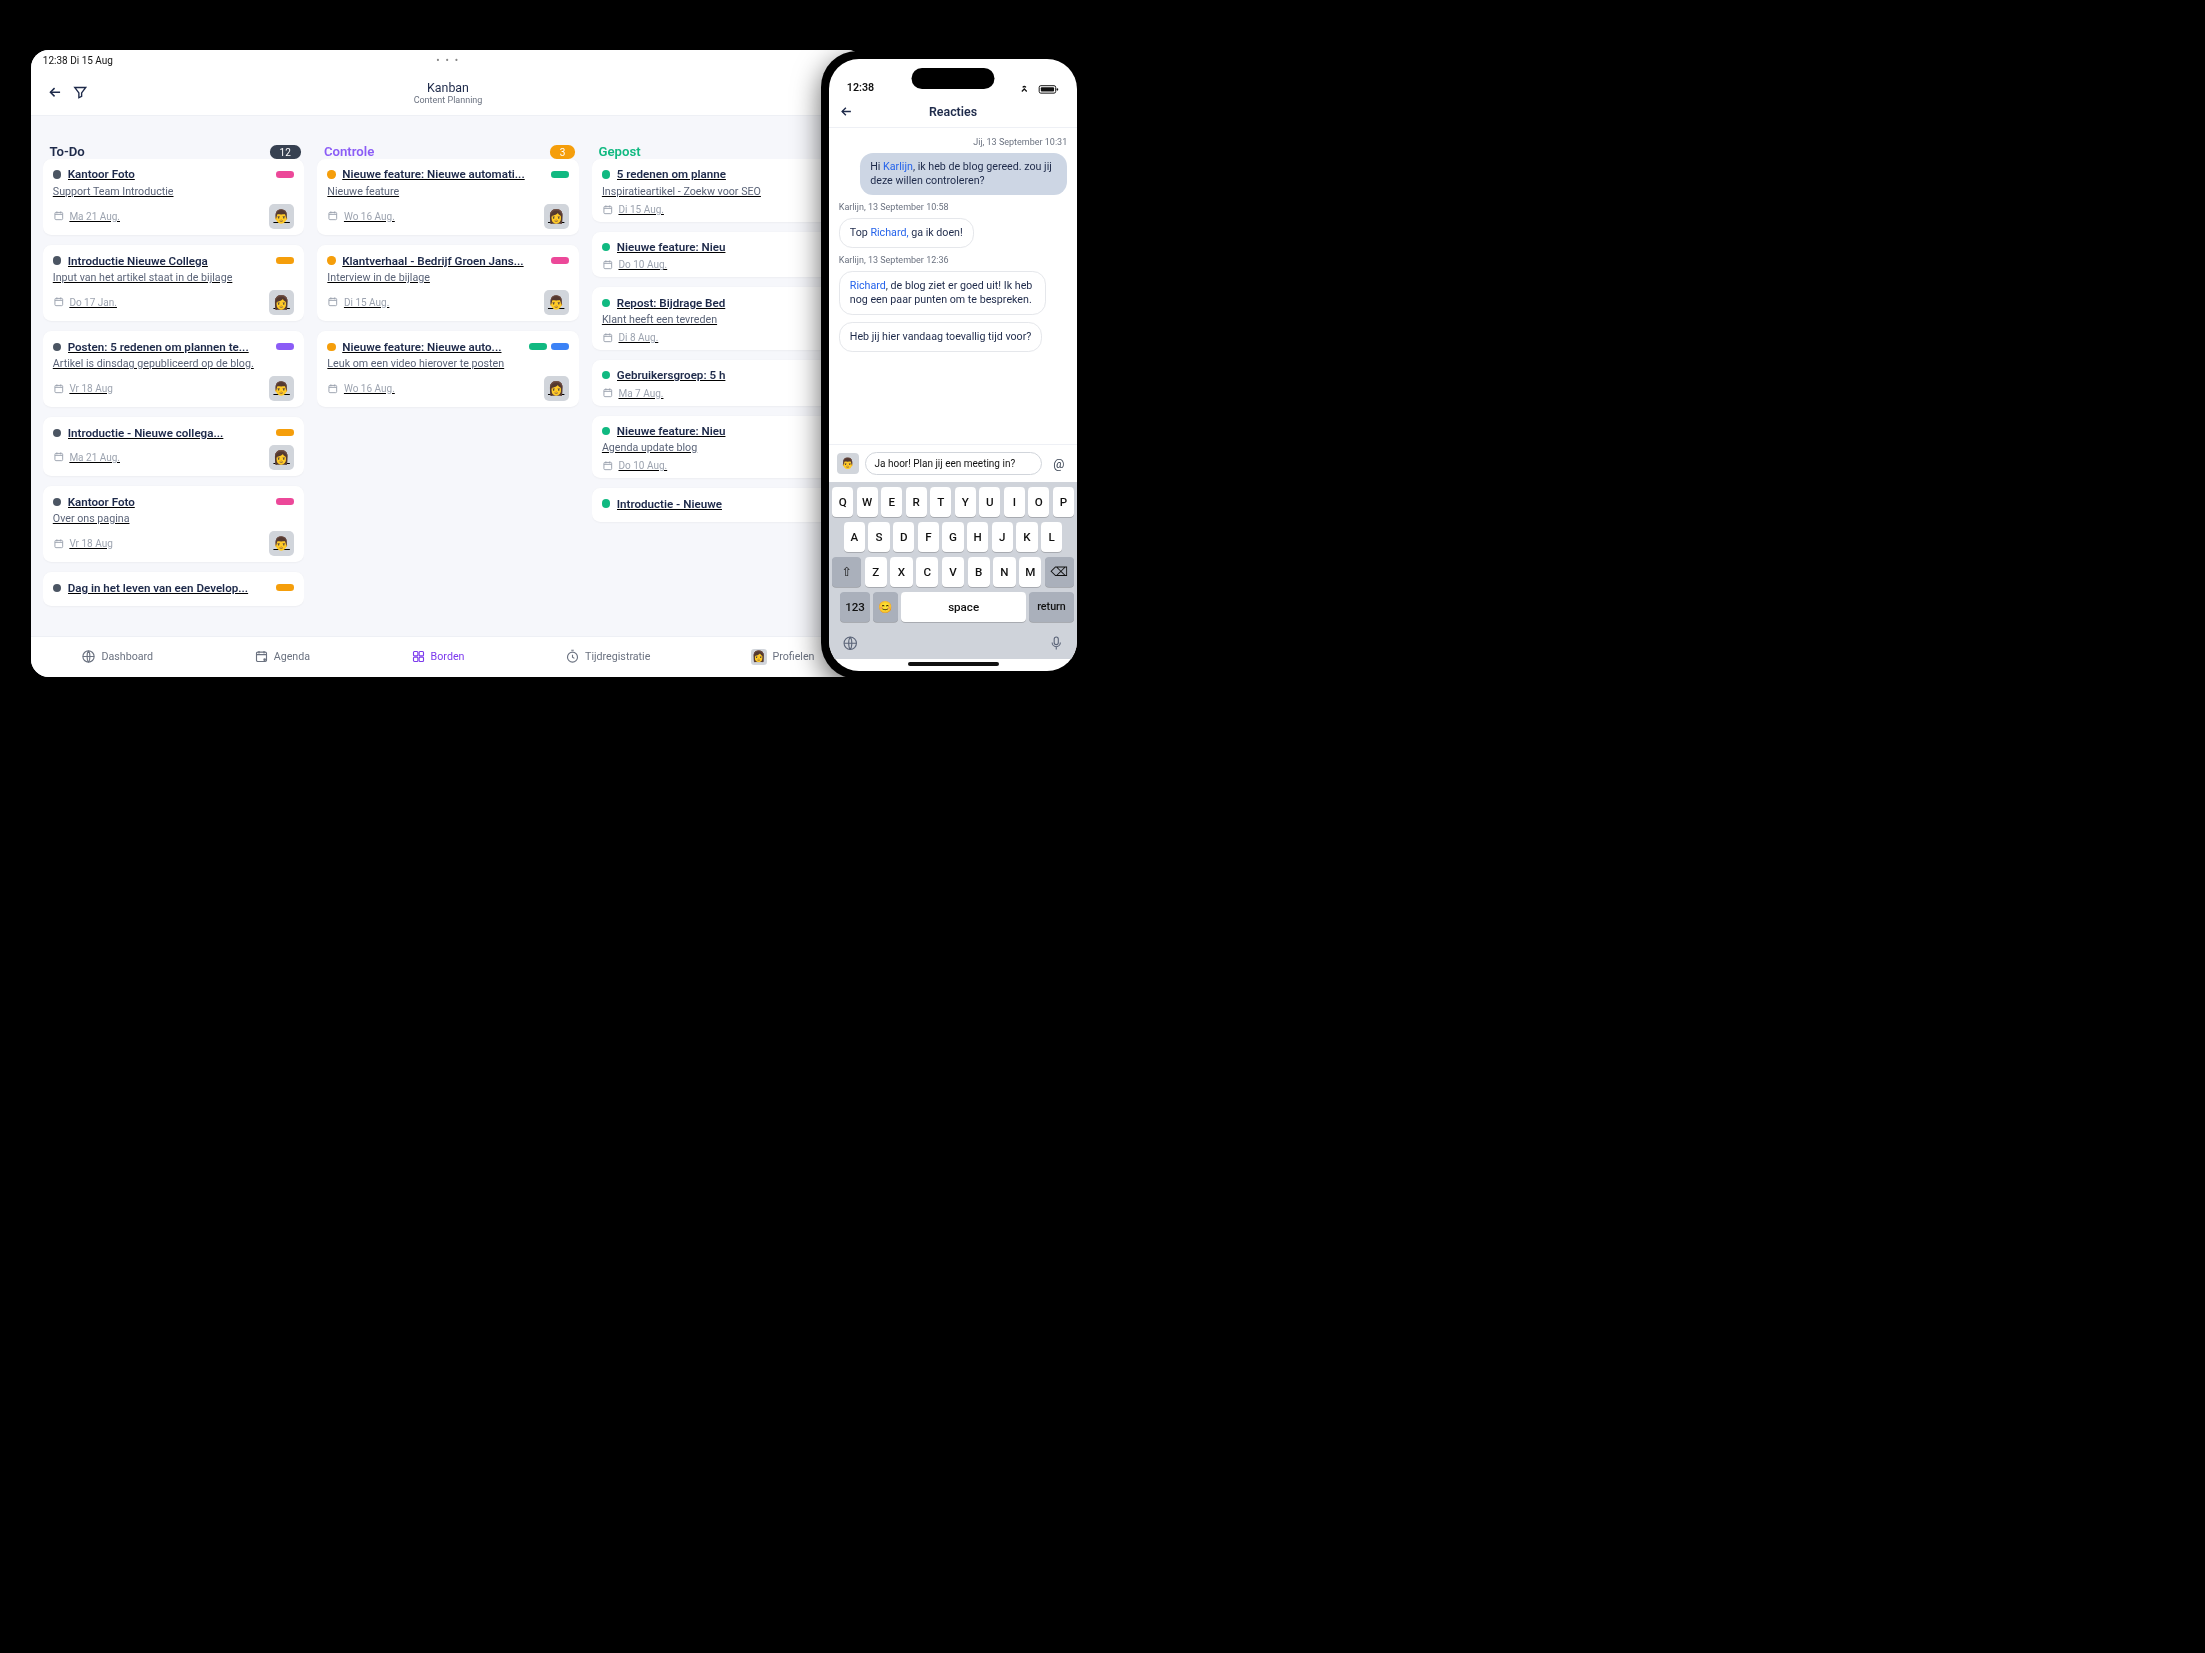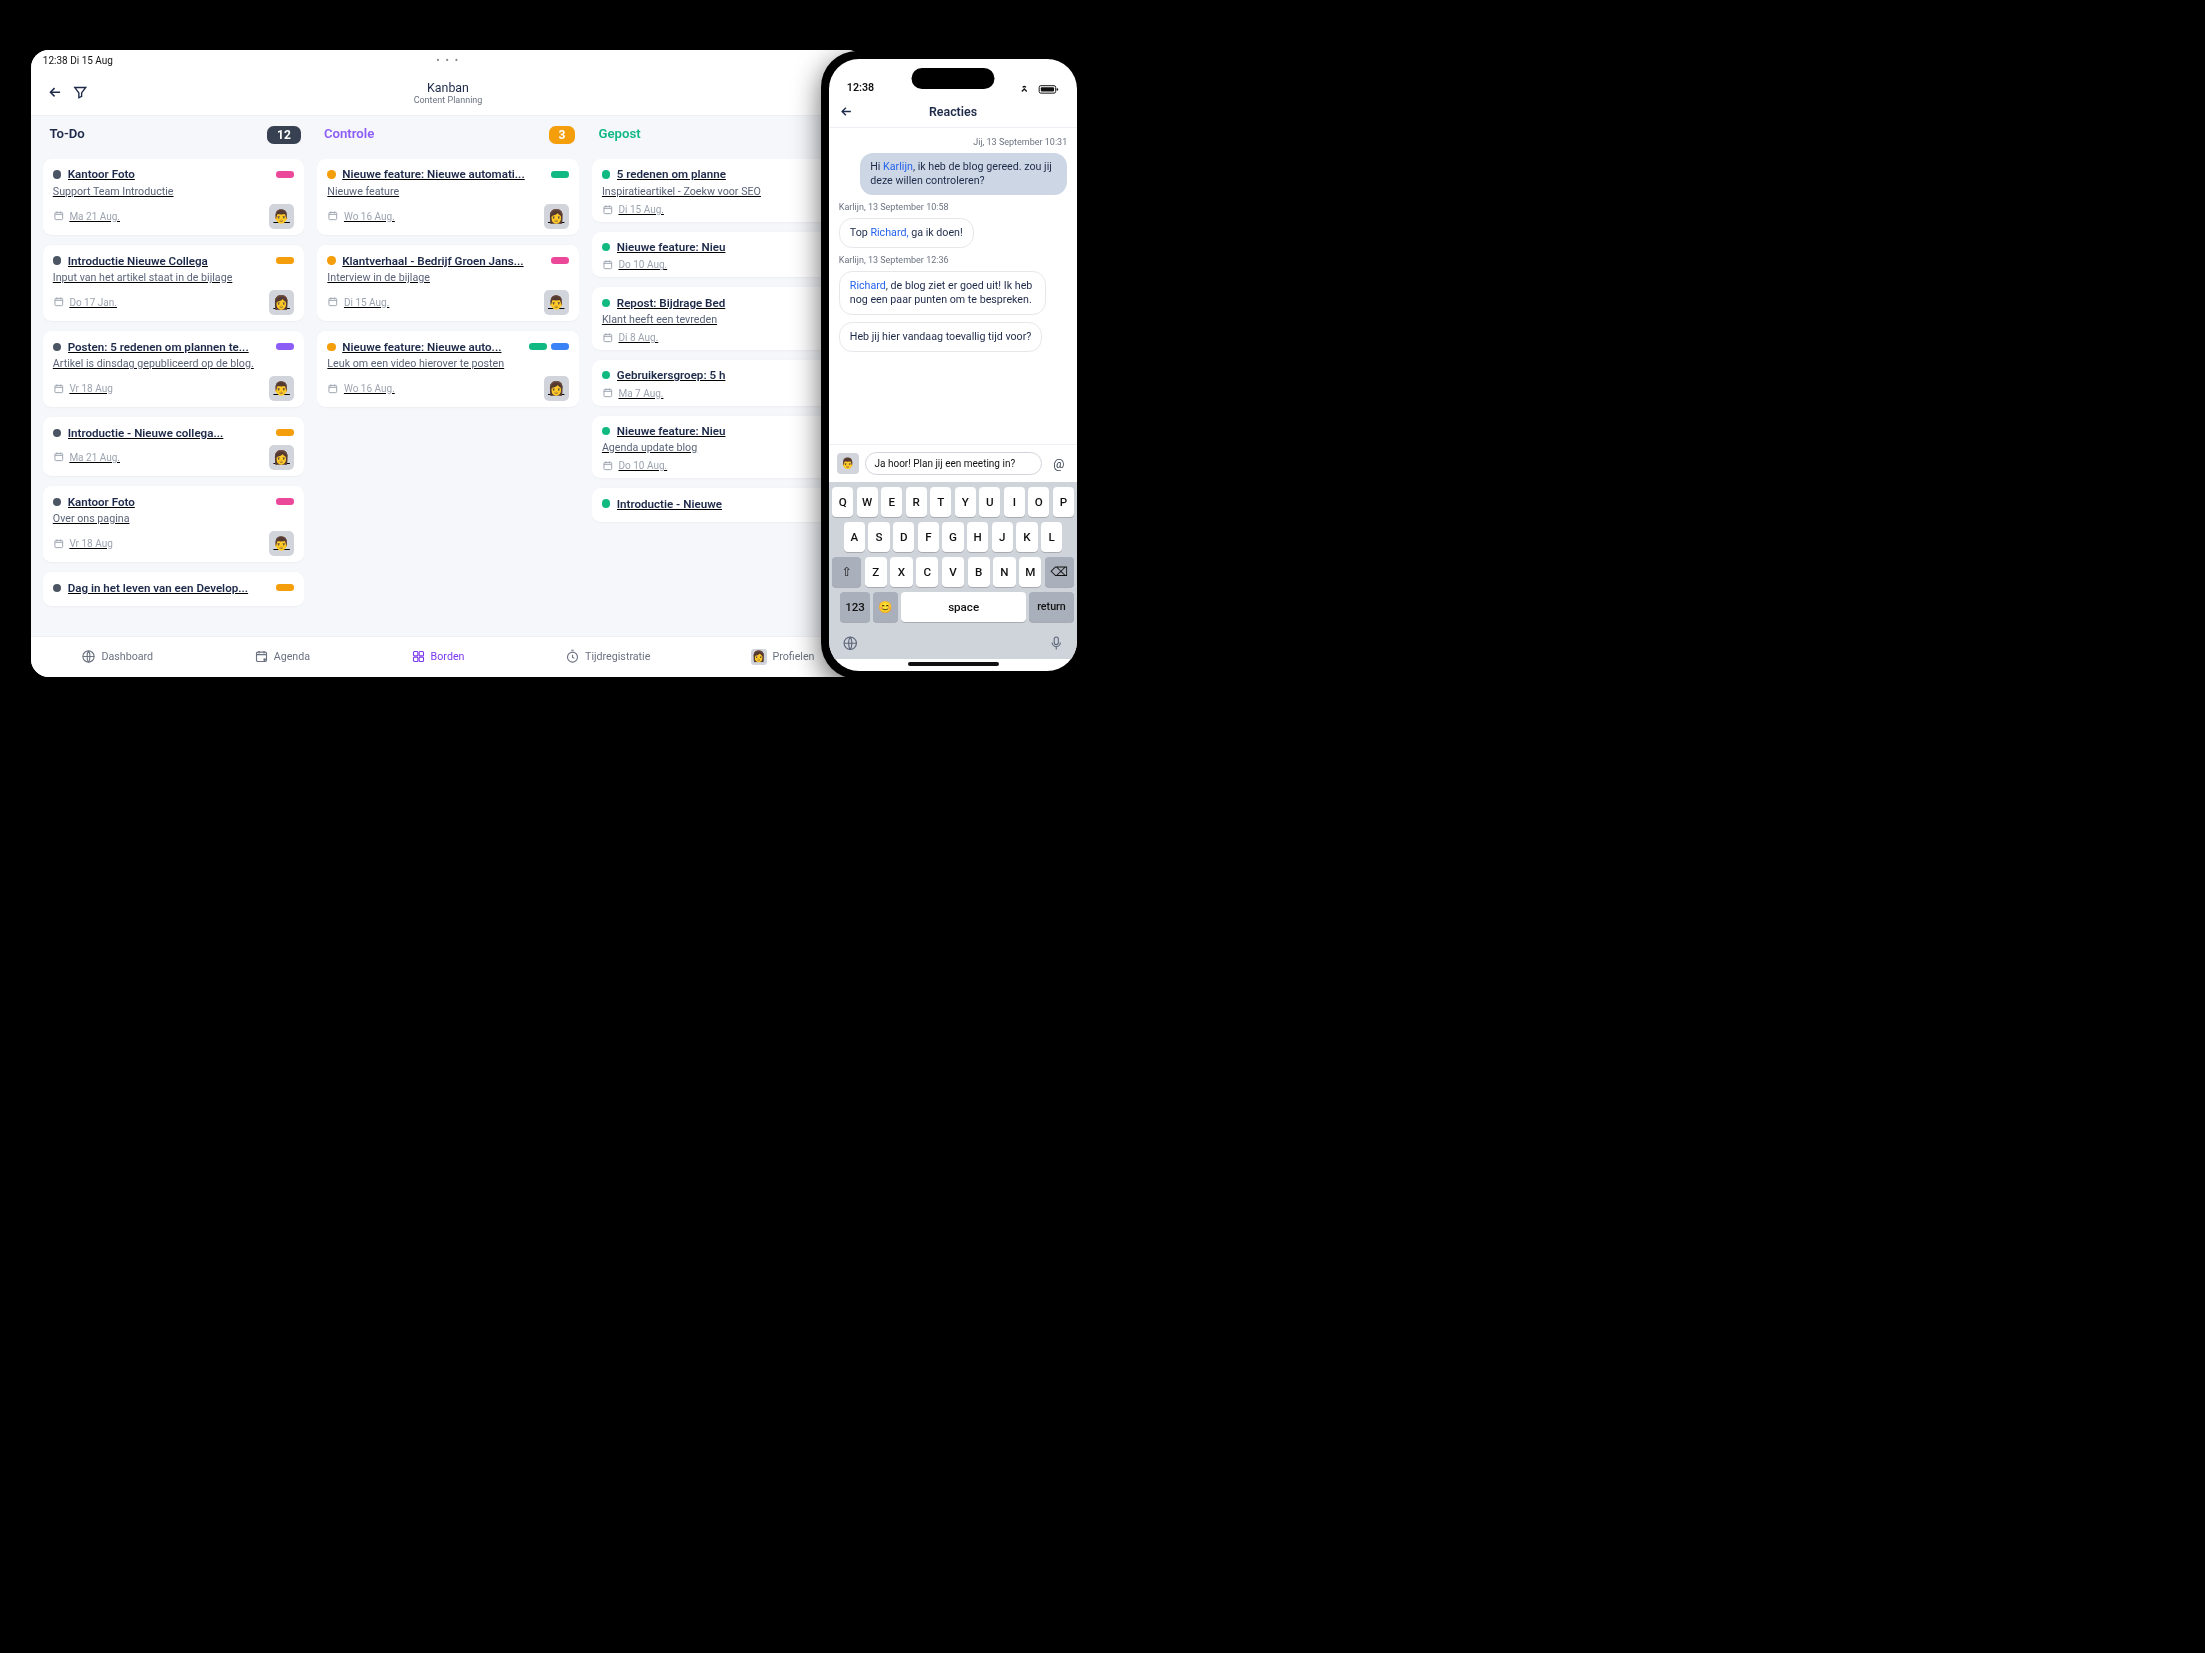--- a/index.html
+++ b/index.html
@@ -24,26 +24,26 @@
   }
   .statusbar { height: 20px; background:#fff; display:flex; align-items:center; padding:0 11.6px; font-size:10px; color:#111; position:relative;}
   .status-dots { position:absolute; left:50%; transform:translateX(-50%); color:#888; letter-spacing:1.7px;}
   .header { height:46px; background:#fff; display:flex; align-items:center; position:relative; padding:0 11.6px; border-bottom:0.8px solid #eef0f5;}
   .header .title-block{position:absolute; left:50%; transform:translateX(-50%); text-align:center;}
   .header .title{font-size:12.4px; font-weight:400; color:#1e2a4a;}
   .header .subtitle{font-size:9px; color:#6b7280;}
   .icon-btn{width:25px;height:25px;display:flex;align-items:center;justify-content:center;color:#1e2a4a;cursor:pointer;}
   .board{flex:1; display:flex; gap:13.2px; padding:10px 11.6px 0 11.6px; overflow:hidden;}
   .column{flex:1; min-width:0; display:flex; flex-direction:column;}
-  .col-head{display:flex;align-items:flex-start;justify-content:space-between;height:33px;padding:0 3.3px 0 6.6px;}
+  .col-head{display:flex;align-items:flex-end;justify-content:space-between;height:33px;padding:0 3.3px 0 6.6px;}
   .col-title{font-size:13.2px;font-weight:600;}
   .col-title.todo{color:#1e2a4a;}
   .col-title.controle{color:#8b5cf6;}
   .col-title.gepost{color:#10b981;}
-  .badge{border-radius:6.6px;padding:1.7px 10px;font-size:12px;font-weight:700;color:#fff;}
+  .badge{border-radius:6.6px;padding:1.7px 10px;font-size:10px;font-weight:400;color:#fff;}
   .badge.dark{background:#374151;}
   .badge.orange{background:#f59e0b;}
   .cards{flex:1; overflow:hidden; display:flex; flex-direction:column; gap:10px;text-decoration:underline;}
   .card{background:#fff;border-radius:8.3px;padding:8.3px 10px 6.6px 10px;box-shadow:0 0.8px 1.7px rgba(0,0,0,.04);position:relative;}
   .card-row1{display:flex;align-items:center;gap:6.6px;}
   .dot{width:8.3px;height:8.3px;border-radius:50%;}
   .card-title{font-size:11.6px;font-weight:600;color:#1e2a4a;white-space:nowrap;overflow:hidden;text-overflow:ellipsis;flex:1;}
   .pills{display:flex;gap:3.3px;}
   .pill{width:18px;height:6.6px;border-radius:3.3px;}
   .card-sub{font-size:10.7px;color:#5b6478;margin-top:3.3px;line-height:1.3;}

